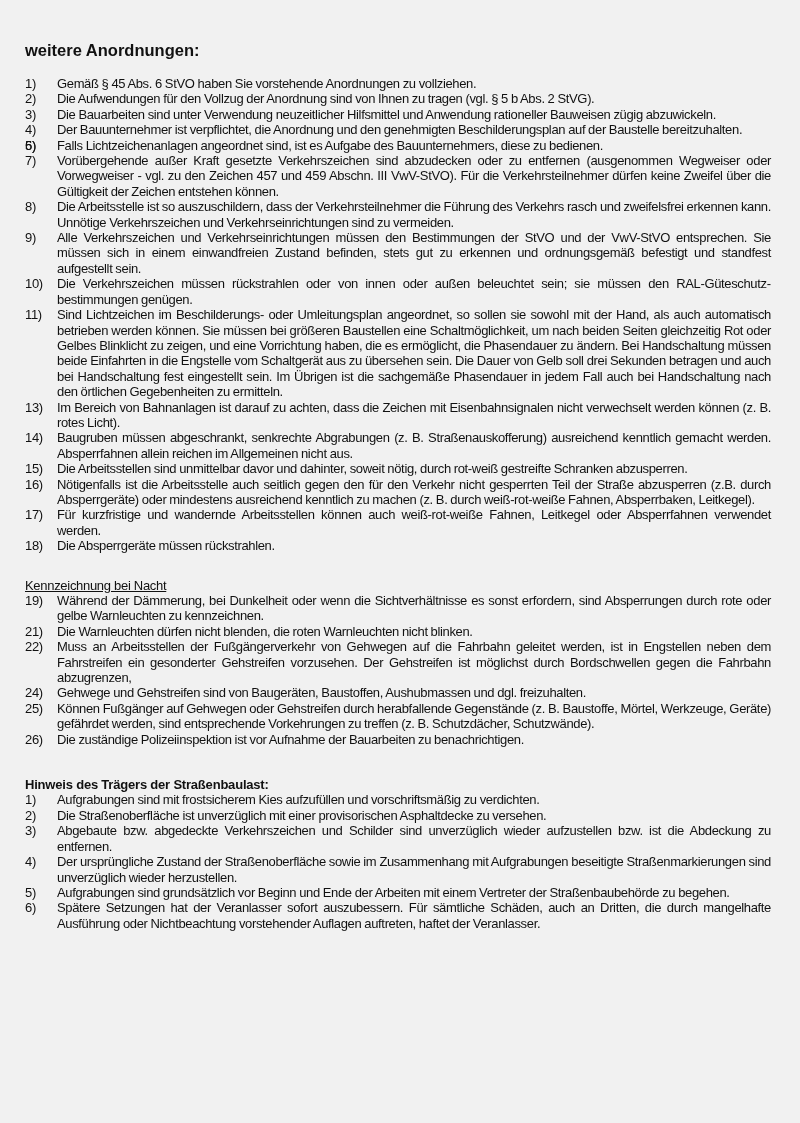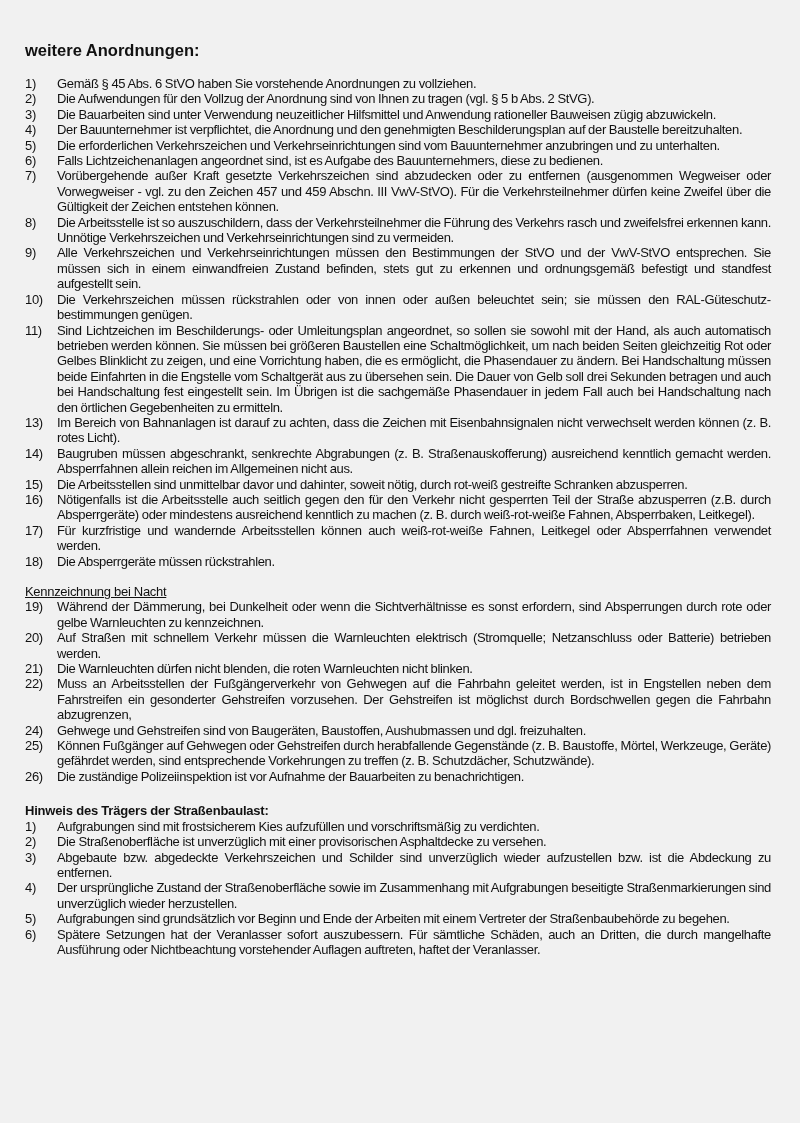--- a/index.html
+++ b/index.html
@@ -24,28 +24,28 @@
     .main-heading {
       font-weight: bold;
       font-size: 16.5px;
       line-height: 20px;
       margin: 0 0 16px 0;
     }
     .sub-heading-bold {
       font-weight: bold;
       font-size: 13px;
       line-height: 15.4px;
-      margin: 19px 0 0 0;
+      margin: 30px 0 0 0;
       letter-spacing: -0.2px;
     }
     .sub-heading-ul {
       font-size: 13px;
       line-height: 15.4px;
       text-decoration: underline;
-      margin: 15px 0 0 0;
+      margin: 24px 0 0 0;
       letter-spacing: -0.3px;
     }
     ol.items {
       list-style: none;
       margin: 0;
       padding: 0;
     }
     li.item {
       position: relative;
       padding-left: 32px;
@@ -65,39 +65,38 @@
 <body>
 
 <div class="page">
   <h1 class="main-heading">weitere Anordnungen:</h1>
 
   <ol class="items" id="list1">
       <li class="item"><span class="num">1)</span><span>Gemäß § 45 Abs. 6 StVO haben Sie vorstehende Anordnungen zu vollziehen.</span></li>
       <li class="item"><span class="num">2)</span><span>Die Aufwendungen für den Vollzug der Anordnung sind von Ihnen zu tragen (vgl. § 5 b Abs. 2 StVG).</span></li>
       <li class="item"><span class="num">3)</span><span>Die Bauarbeiten sind unter Verwendung neuzeitlicher Hilfsmittel und Anwendung rationeller Bauweisen zügig abzuwickeln.</span></li>
       <li class="item"><span class="num">4)</span><span>Der Bauunternehmer ist verpflichtet, die Anordnung und den genehmigten Beschilderungsplan auf der Baustelle bereitzu­halten.</span></li>
-      <li class="item"><span class="num">5)</span><span>Die erforderlichen Verkehrszeichen und Verkehrseinrichtungen sind vom Bauunternehmer anzubringen und zu unterhalten.</span></li>
+      <li class="item"><span class="num">5)</span></li>
       <li class="item"><span class="num">6)</span><span>Falls Lichtzeichenanlagen angeordnet sind, ist es Aufgabe des Bauunternehmers, diese zu bedienen.</span></li>
       <li class="item"><span class="num">7)</span><span>Vorübergehende außer Kraft gesetzte Verkehrszeichen sind abzudecken oder zu entfernen (ausgenommen Wegweiser oder Vorwegweiser - vgl. zu den Zeichen 457 und 459 Abschn. III VwV-StVO). Für die Verkehrsteilnehmer dürfen keine Zweifel über die Gültigkeit der Zeichen entstehen können.</span></li>
       <li class="item"><span class="num">8)</span><span>Die Arbeitsstelle ist so auszuschildern, dass der Verkehrsteilnehmer die Führung des Verkehrs  rasch und zweifelsfrei er­kennen kann. Unnötige Verkehrszeichen und Verkehrseinrichtungen sind zu vermeiden.</span></li>
       <li class="item"><span class="num">9)</span><span>Alle Verkehrszeichen und Verkehrseinrichtungen müssen den Bestimmungen der StVO und der VwV-StVO entsprechen. Sie müssen sich in einem einwandfreien Zustand befinden, stets gut zu erkennen und ordnungsgemäß befestigt und stand­fest aufgestellt sein.</span></li>
       <li class="item"><span class="num">10)</span><span>Die Verkehrszeichen müssen rückstrahlen oder von innen oder außen beleuchtet sein; sie müssen den RAL-Güteschutz­bestimmungen genügen.</span></li>
       <li class="item"><span class="num">11)</span><span>Sind Lichtzeichen im Beschilderungs- oder Umleitungsplan angeordnet, so sollen sie sowohl mit der Hand, als auch auto­matisch betrieben werden können. Sie müssen bei größeren Baustellen eine Schaltmöglichkeit, um nach beiden Seiten gleichzeitig Rot oder Gelbes Blinklicht zu zeigen, und eine Vorrichtung haben, die es ermöglicht, die Phasendauer zu ändern. Bei Handschaltung müssen beide Einfahrten in die Engstelle vom Schaltgerät aus zu übersehen sein. Die Dauer von Gelb soll drei Sekunden betragen und auch bei Handschaltung fest eingestellt sein. Im Übrigen ist die sachgemäße Phasendauer in jedem Fall auch bei Handschaltung nach den örtlichen Gegebenheiten zu ermitteln.</span></li>
       <li class="item"><span class="num">13)</span><span>Im Bereich von Bahnanlagen ist darauf zu achten, dass die Zeichen mit Eisenbahnsignalen nicht verwechselt werden können (z. B. rotes Licht).</span></li>
       <li class="item"><span class="num">14)</span><span>Baugruben müssen abgeschrankt, senkrechte Abgrabungen (z. B. Straßenauskofferung) ausreichend kenntlich gemacht werden. Absperrfahnen allein reichen im Allgemeinen nicht aus.</span></li>
       <li class="item"><span class="num">15)</span><span>Die Arbeitsstellen sind unmittelbar davor und dahinter, soweit  nötig, durch rot-weiß gestreifte Schranken abzusperren.</span></li>
       <li class="item"><span class="num">16)</span><span>Nötigenfalls ist die Arbeitsstelle auch seitlich gegen den für den Verkehr nicht gesperrten Teil der Straße abzusperren (z.B. durch Absperrgeräte) oder mindestens ausreichend kenntlich zu machen (z. B. durch weiß-rot-weiße Fahnen, Absperr­baken, Leitkegel).</span></li>
       <li class="item"><span class="num">17)</span><span>Für kurzfristige und wandernde Arbeitsstellen können auch weiß-rot-weiße Fahnen, Leitkegel oder Absperrfahnen verwen­det werden.</span></li>
       <li class="item"><span class="num">18)</span><span>Die Absperrgeräte müssen rückstrahlen.</span></li>
     </ol>
 
   <div class="sub-heading-ul">Kennzeichnung bei Nacht</div>
   <ol class="items" id="list2">
       <li class="item"><span class="num">19)</span><span>Während der Dämmerung, bei Dunkelheit oder wenn die Sichtverhältnisse es sonst erfordern, sind Absperrungen durch rote oder gelbe Warnleuchten zu kennzeichnen.</span></li>
-      <li class="item"><span class="num">20)</span><span>Auf Straßen mit schnellem Verkehr müssen die Warnleuchten elektrisch (Stromquelle; Netzanschluss oder Batterie) betrie­ben werden.</span></li>
       <li class="item"><span class="num">21)</span><span>Die Warnleuchten dürfen nicht blenden, die roten Warnleuchten nicht blinken.</span></li>
       <li class="item"><span class="num">22)</span><span>Muss an Arbeitsstellen der Fußgängerverkehr von Gehwegen auf die Fahrbahn geleitet werden, ist in Engstellen neben dem Fahrstreifen ein gesonderter Gehstreifen vorzusehen. Der Gehstreifen ist möglichst durch Bordschwellen gegen die Fahr­bahn abzugrenzen,</span></li>
       <li class="item"><span class="num">24)</span><span>Gehwege und Gehstreifen sind von Baugeräten, Baustoffen, Aushubmassen und dgl. freizuhalten.</span></li>
       <li class="item"><span class="num">25)</span><span>Können Fußgänger auf Gehwegen oder Gehstreifen durch herabfallende Gegenstände (z. B. Baustoffe, Mörtel, Werkzeuge, Geräte) gefährdet werden, sind entsprechende Vorkehrungen zu treffen (z. B. Schutzdächer, Schutzwände).</span></li>
       <li class="item"><span class="num">26)</span><span>Die zuständige Polizeiinspektion ist vor Aufnahme der Bauarbeiten zu benachrichtigen.</span></li>
     </ol>
 
   <div class="sub-heading-bold">Hinweis des Trägers der Straßenbaulast:</div>
   <ol class="items" id="list3">
       <li class="item"><span class="num">1)</span><span>Aufgrabungen sind mit frostsicherem Kies aufzufüllen und vorschriftsmäßig zu verdichten.</span></li>

